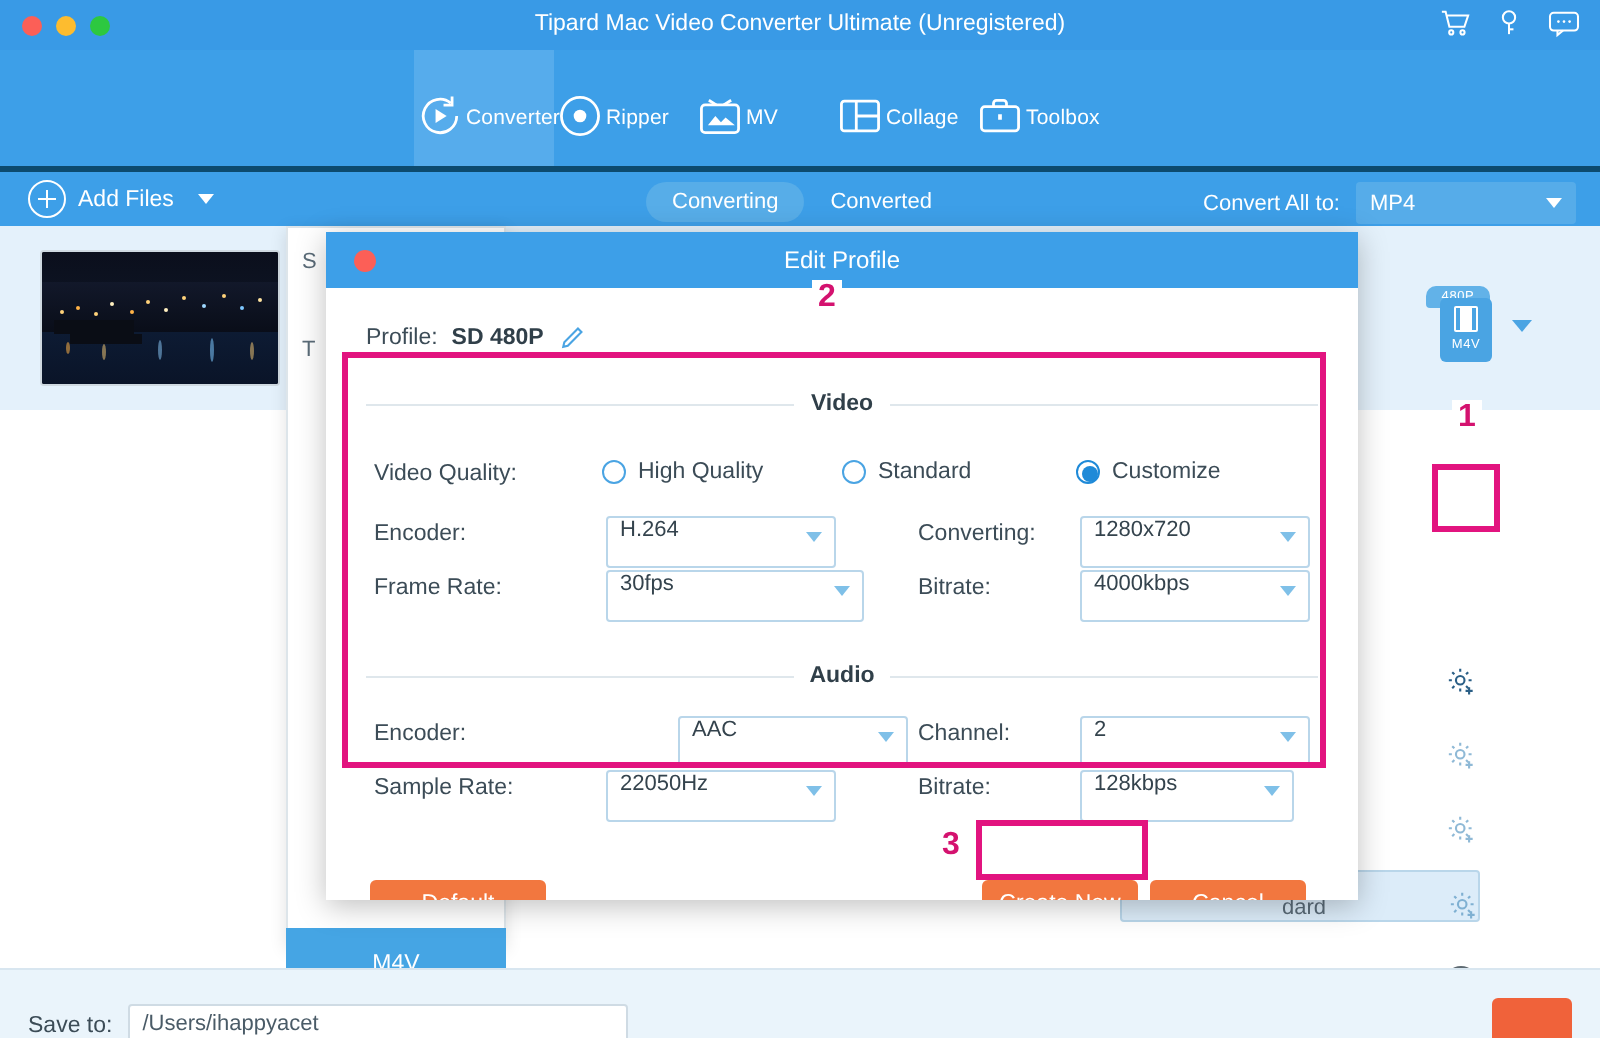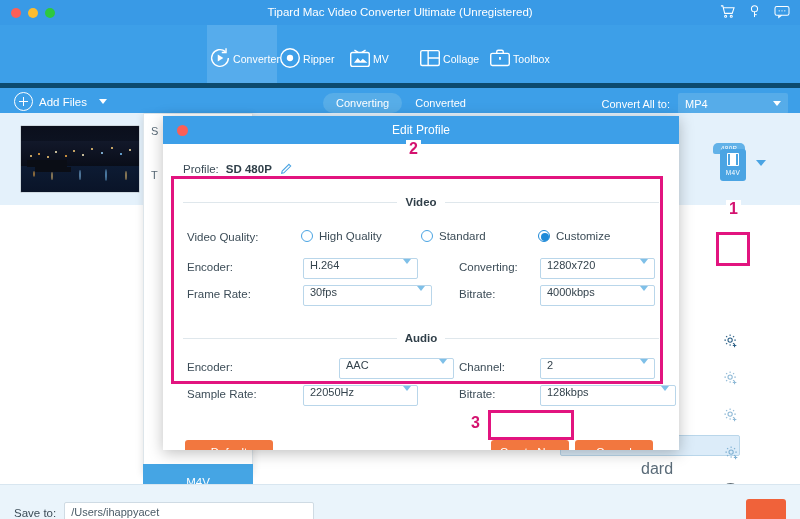--- a/index.html
+++ b/index.html
@@ -38,21 +38,21 @@
     color:#fff; cursor:pointer;
   }
   .nav-item.active { background:#56acec; }
   .nav-item .nv-label { font-size:10.5px; margin-top:3px; letter-spacing:.1px;}
   .nav-item svg { display:block; }
 
   
   .subbar {
     position:absolute; left:0; top:83px; width:800px; height:30px;
     background:#3d9fe8;
-    border-top:5px solid #0c4a6e;
+    border-top:3px solid #0c4a6e;
   }
   .addfiles { position:absolute; left:14px; top:4px; display:flex; align-items:center; gap:6px; color:#fff; font-size:11.5px; cursor:pointer;}
   .plus-ic { width:19px; height:19px; border:1.4px solid #fff; border-radius:50%; position:relative;}
   .plus-ic:before, .plus-ic:after{content:""; position:absolute; background:#fff;}
   .plus-ic:before{left:4px; top:8px; width:9px; height:1.4px;}
   .plus-ic:after{left:8px; top:4px; width:1.4px; height:9px;}
   .caret-w { width:0;height:0;border-left:4px solid transparent;border-right:4px solid transparent;border-top:5px solid #fff; margin-left:6px;}
   .seg-tabs { position:absolute; left:323px; top:5px; display:flex; height:20px; }
   .seg-tab { padding:0 13px; height:20px; line-height:20px; font-size:11px; color:#fff; border-radius:10px; cursor:pointer;}
   .seg-tab.active { background:#57ade8; }
@@ -86,21 +86,21 @@
   .fmt-m4v {
     position:absolute; left:143px; top:464px; width:110px; height:36px;
     background:#45a5e4; color:#fff; font-size:11.5px; text-align:center; line-height:36px;
   }
   .fmt-mp4lbl{ position:absolute; left:143px; top:440px; width:110px; text-align:center; font-size:11px; color:#566; }
   .fmt-search{ position:absolute; left:143px; top:502px; width:110px; text-align:center; font-size:11px; color:#7b8a96;}
 
   
   .rp { position:absolute; left:560px; top:113px; width:180px; height:353px; background:#fff; }
   .rp-row { position:absolute; left:0; width:180px; height:37px; }
-  .rp-row .lbl { position:absolute; left:80px; top:24px; font-size:16px; color:#5a6b78; }
+  .rp-row .lbl { position:absolute; left:80px; top:12px; font-size:11px; color:#5a6b78; }
   .rp-row .gear { position:absolute; left:163px; top:9px; }
   .rp-row.sel { background:#dcecf9; }
   .gearbtn{ cursor:pointer; }
 
   .badge480 {
     position:absolute; left:713px; top:143px; width:36px; height:40px;
   }
   .badge480 .tag {
     position:absolute; left:0; top:0; width:32px; height:11px; background:#62b2e8;
     border-radius:5px 5px 2px 2px; color:#fff; font-size:6.5px; text-align:center; line-height:11px; letter-spacing:.3px;
@@ -162,21 +162,21 @@
   .profile-row .pname { font-weight:bold; color:#303f49;}
   .pencil { width:14px; height:14px; position:relative; cursor:pointer;}
 
   .group-head { position:absolute; width:476px; left:20px; display:flex; align-items:center; gap:8px;}
   .group-head .ln { flex:1; height:1px; background:#dfe7ec;}
   .group-head .gt { font-size:11.5px; font-weight:bold; color:#303f49;}
 
   .field-label { position:absolute; font-size:11.5px; color:#3c4c57; }
   .sel {
     position:absolute; height:21px; background:#fff; border:1px solid #b9d6ea; border-radius:2px;
-    display:flex; align-items:flex-start; justify-content:space-between; padding:0 6px;
+    display:flex; align-items:flex-end; justify-content:space-between; padding:12px 6px;
     font-size:11px; color:#34434d; cursor:pointer;
   }
   .sel .ca { width:0;height:0;border-left:4px solid transparent;border-right:4px solid transparent;border-top:5px solid #7fc0e8;}
   .radio-wrap { position:absolute; display:flex; align-items:center; gap:6px; font-size:11.5px; color:#3c4c57; cursor:pointer;}
   .radio { width:12px; height:12px; border-radius:50%; border:1.5px solid #4aa4e3; background:#fff; position:relative; }
   .radio.on { border-color:#1f8ad8; }
   .radio.on:after{ content:""; position:absolute; left:2px; top:2px; width:8px; height:8px; border-radius:50%; background:#1f8ad8;}
 
   .btn {
     position:absolute; height:24px; border-radius:3px; background:#f2773f;
@@ -497,21 +497,21 @@
           <span class="ca"></span>
       </span>
 
       <span class="field-label" style="left:24px; top:244px;">Sample Rate:</span>
       <span class="sel" style="left:140px; top:241px; width:115px;">
         <span>22050Hz</span>
           <span class="ca"></span>
       </span>
 
       <span class="field-label" style="left:296px; top:244px;">Bitrate:</span>
-      <span class="sel" style="left:377px; top:241px; width:136px;">
+      <span class="sel" style="left:377px; top:241px; width:107px;">
         <span>128kbps</span>
           <span class="ca"></span>
       </span>
 
       <div class="btn" style="left:22px; top:296px; width:88px;">Default</div>
       <div class="btn" style="left:328px; top:296px; width:78px;">Create New</div>
       <div class="btn" style="left:412px; top:296px; width:78px;">Cancel</div>
 
     </div>
   </div>

